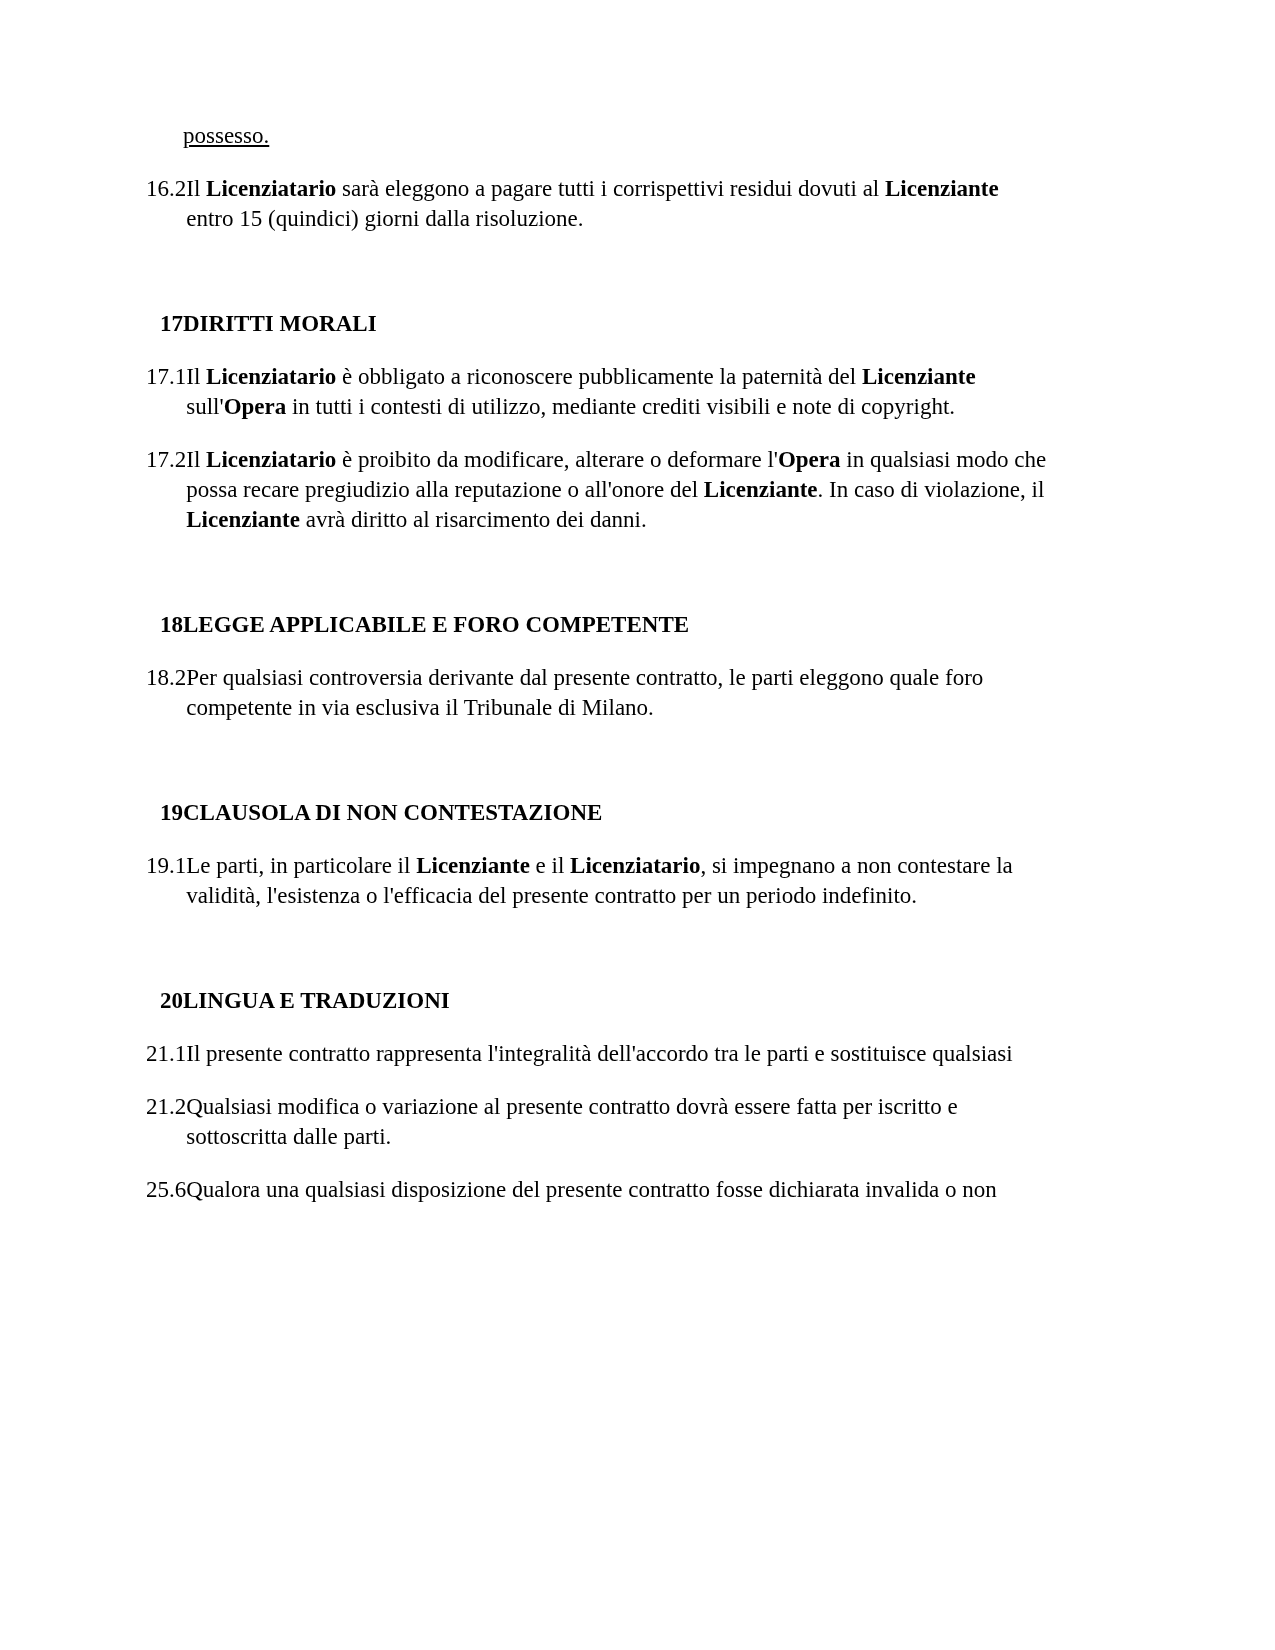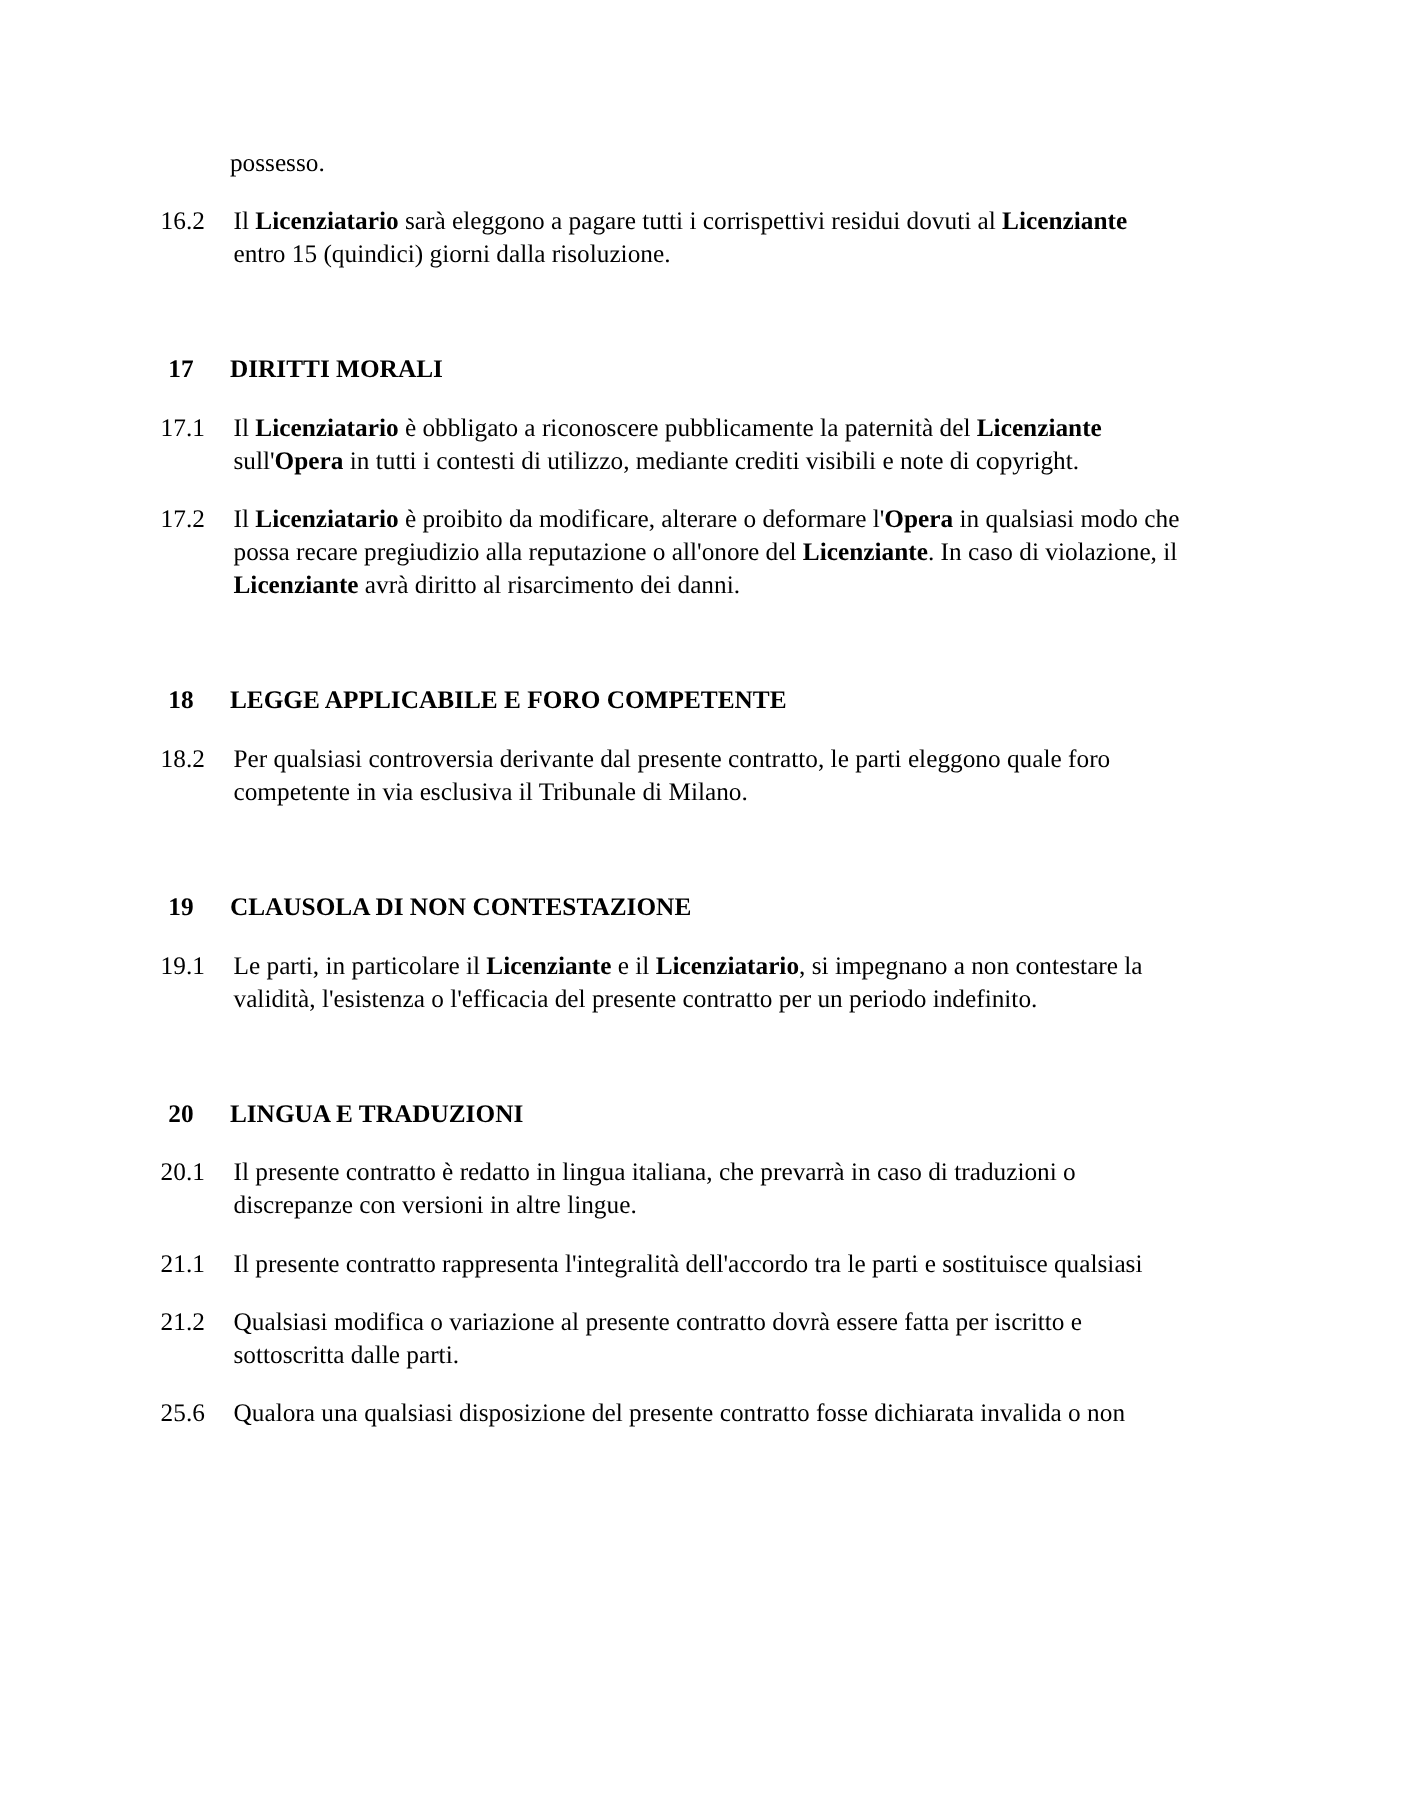--- a/index.html
+++ b/index.html
@@ -23,25 +23,24 @@
   .doc {
     font-size: 23px;
     line-height: 30px;
   }
   .item {
     display: flex;
     align-items: flex-start;
   }
   .item.clause { margin-top: 23px; }
   .item.section { margin-top: 75px; }
-  .item:first-child { margin-top: 12px; }
+  .item:first-child { margin-top: 0; text-decoration: underline; }
   .num {
     flex: 0 0 37px;
-    text-align: center;
-    margin-right: 26px;
+    text-align: right;
     white-space: nowrap;
   }
   .body { flex: 1 1 auto; min-width: 0; }
   .line { white-space: nowrap; }
   .section .num,
   .section .body,
   .bold { font-weight: bold; }
 </style>
 </head>
 <body>
@@ -100,27 +99,20 @@
         <div class="body">
           <div class="line"><span>Le parti, in particolare il </span><span class="bold">Licenziante</span><span> e il </span><span class="bold">Licenziatario</span><span>, si impegnano a non contestare la</span></div>
           <div class="line"><span>validità, l'esistenza o l'efficacia del presente contratto per un periodo indefinito.</span></div>
         </div>
       </div>
       <div class="item section">
         <span class="num">20</span>
         <div class="body">LINGUA E TRADUZIONI</div>
       </div>
       <div class="item clause">
-        <span class="num">20.1</span>
-        <div class="body">
-          <div class="line"><span>Il presente contratto è redatto in lingua italiana, che prevarrà in caso di traduzioni o</span></div>
-          <div class="line"><span>discrepanze con versioni in altre lingue.</span></div>
-        </div>
-      </div>
-      <div class="item clause">
         <span class="num">21.1</span>
         <div class="body">
           <div class="line"><span>Il presente contratto rappresenta l'integralità dell'accordo tra le parti e sostituisce qualsiasi</span></div>
         </div>
       </div>
       <div class="item clause">
         <span class="num">21.2</span>
         <div class="body">
           <div class="line"><span>Qualsiasi modifica o variazione al presente contratto dovrà essere fatta per iscritto e</span></div>
           <div class="line"><span>sottoscritta dalle parti.</span></div>

